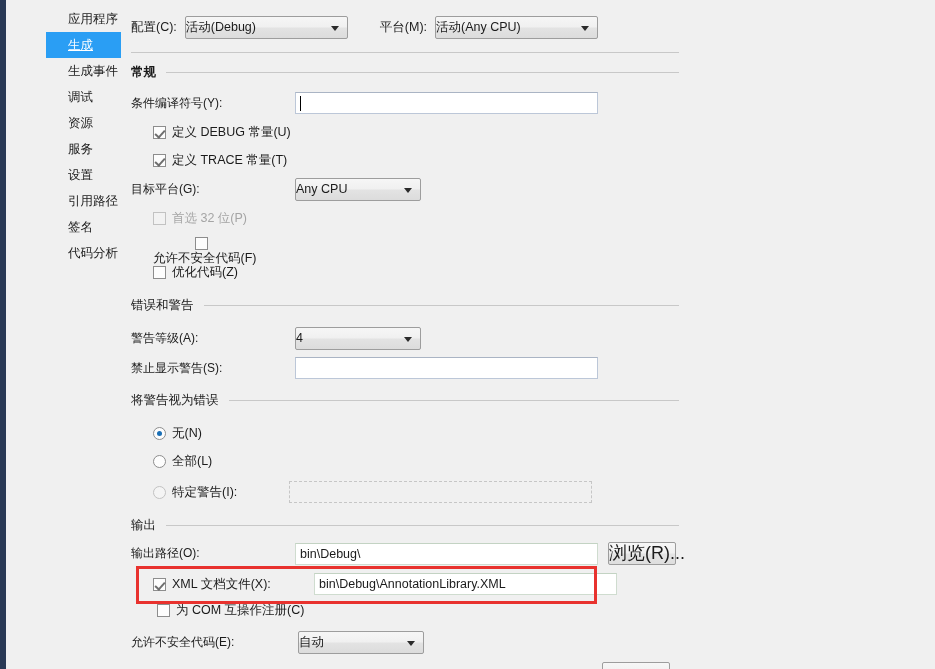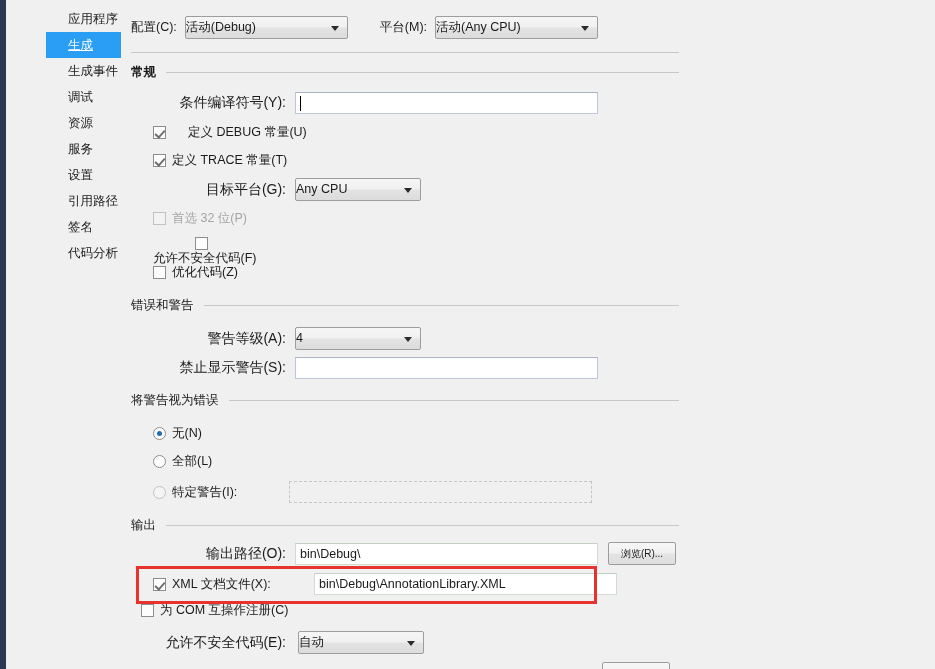--- a/index.html
+++ b/index.html
@@ -145,22 +145,21 @@
     background: #c8c8c8;
   }
 
   
   .row {
     position: absolute;
     display: flex;
     align-items: center;
   }
   .fld-label {
-    text-align: right;
-    font-size: 14px;
+    font-size: 12px;
     color: #1b1b1b;
     white-space: nowrap;
   }
 
   
   .textbox {
     box-sizing: border-box;
     height: 22px;
     background: #ffffff;
     border: 1px solid #bcc7d8;
@@ -245,21 +244,21 @@
   .rb.dim { border-color: #c2c2c2; background: #f4f4f4; }
 
   
   .btn {
     box-sizing: border-box;
     height: 23px;
     min-width: 66px;
     background: linear-gradient(to bottom, #f7f7f7 0%, #f0f0f0 48%, #e4e4e4 52%, #dedede 100%);
     border: 1px solid #9d9d9d;
     border-radius: 2px;
-    font-size: 10px;
+    font-size: 18px;
     color: #1b1b1b;
     line-height: 21px;
     text-align: center;
     cursor: default;
     white-space: nowrap;
   }
 
   
   .annot {
     position: absolute;
@@ -333,21 +332,21 @@
     </div>
 
     <div class="row" style="left:10px; top:92px;">
       <span class="fld-label" style="width:155px;">条件编译符号(Y):</span>
       <div class="textbox focused" style="width:303px; margin-left:9px;">
         <span class="caret"></span>
         <span></span>
       </div>
     </div>
 
-    <div class="row" style="left:32px; top:124px;gap:16px;">
+    <div class="row" style="left:32px; top:124px;">
       <span class="cb checked"></span>
       <span class="cb-label">定义 DEBUG 常量(U)</span>
     </div>
 
     <div class="row" style="left:32px; top:152px;">
       <span class="cb checked"></span>
       <span class="cb-label">定义 TRACE 常量(T)</span>
     </div>
 
     <div class="row" style="left:10px; top:178px;">
@@ -432,21 +431,21 @@
     </div>
 
     <div class="row" style="left:32px; top:573px;">
       <span class="cb checked"></span>
       <span class="cb-label" style="width:133px;">XML 文档文件(X):</span>
       <div class="textbox greenish" style="width:303px; margin-left:9px;">
         <span>bin\Debug\AnnotationLibrary.XML</span>
       </div>
     </div>
 
-    <div class="row" style="left:20px; top:602px;">
+    <div class="row" style="left:36px; top:602px;">
       <span class="cb"></span>
       <span class="cb-label">为 COM 互操作注册(C)</span>
     </div>
 
     <div class="row" style="left:10px; top:631px;">
       <span class="fld-label" style="width:155px;">允许不安全代码(E):</span>
       <div class="combo w-med" style="margin-left:12px;">
         <span>自动</span>
         <span class="arrow"></span>
       </div>

